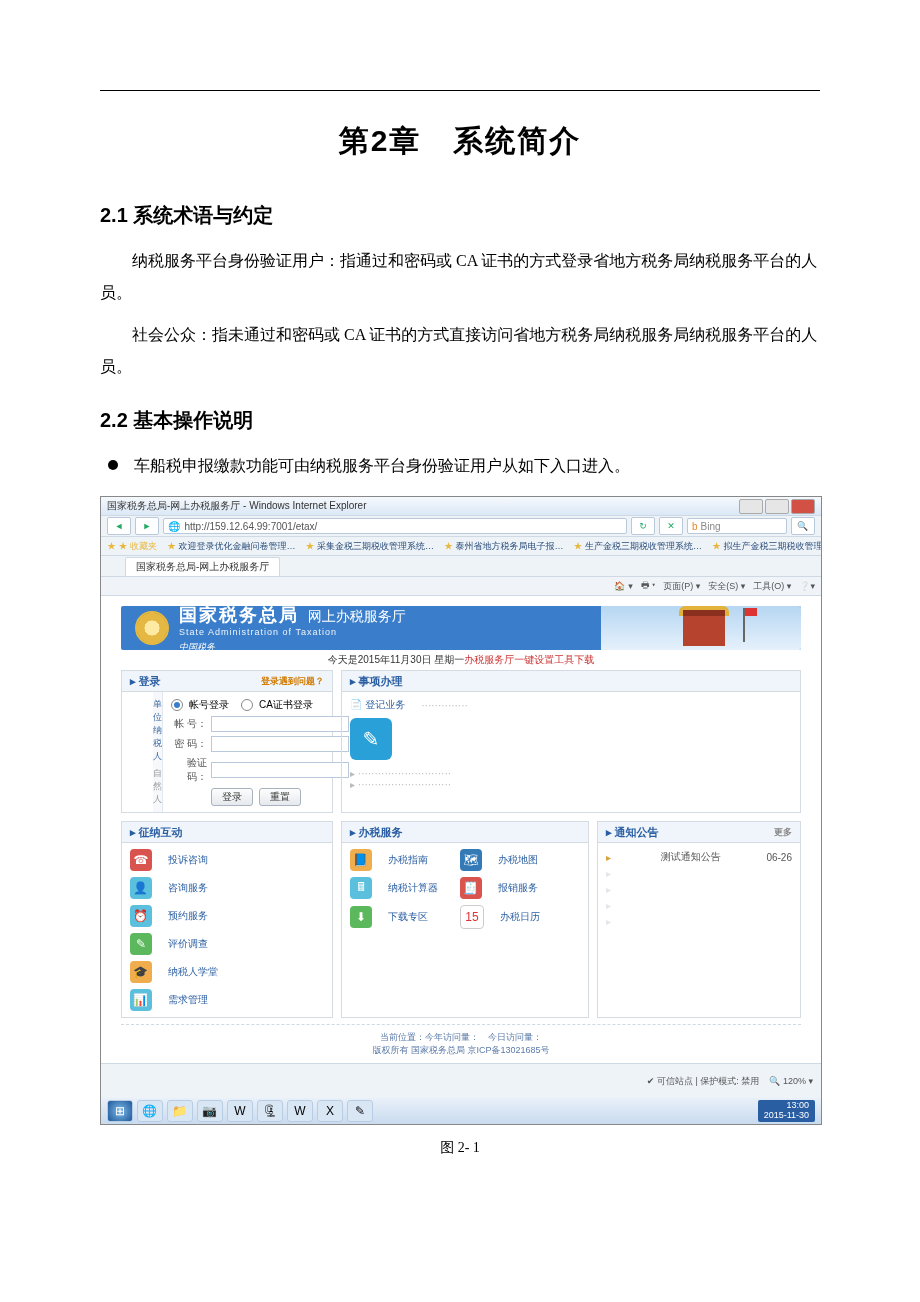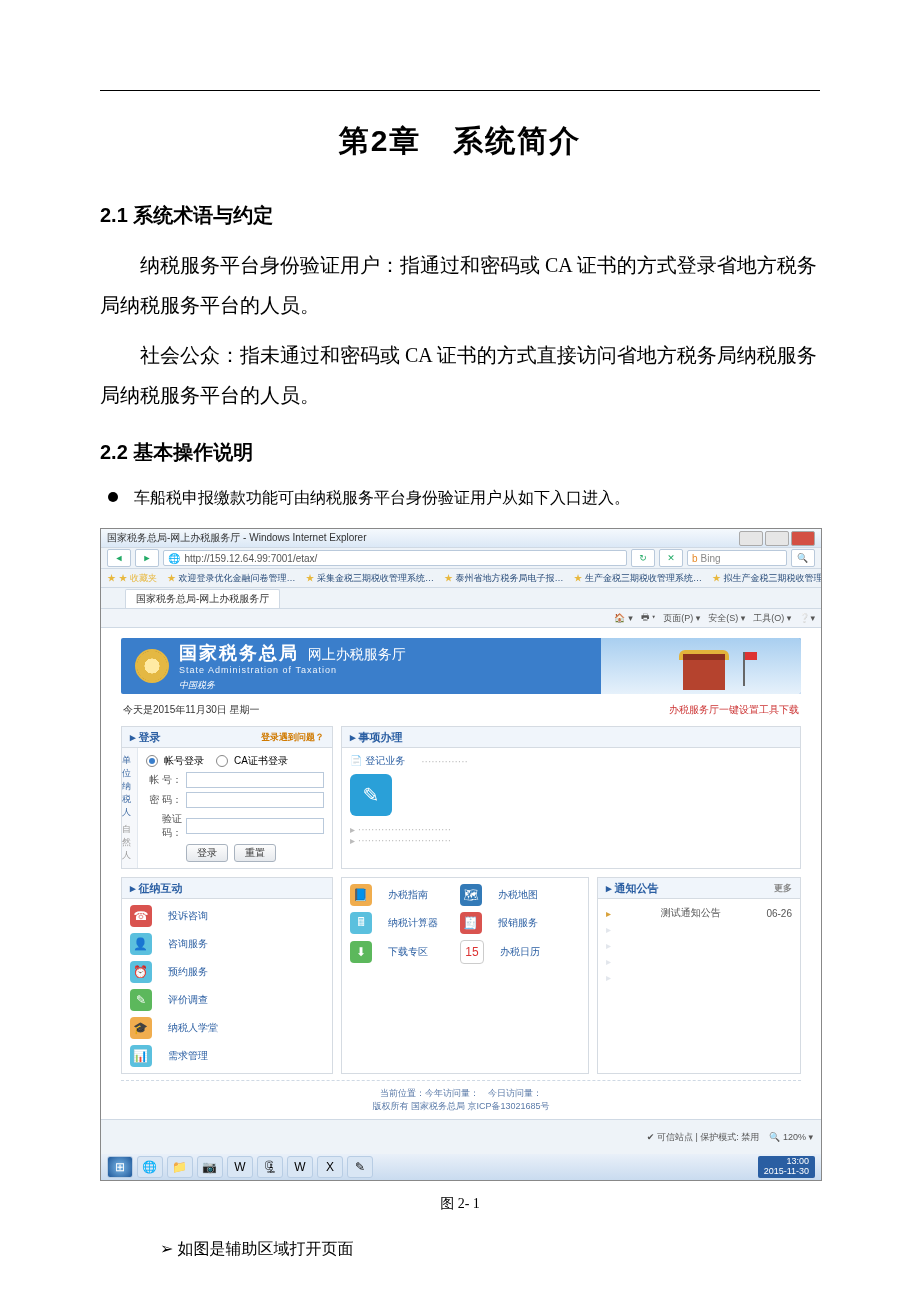--- a/index.html
+++ b/index.html
@@ -1,21 +1,21 @@
 <!DOCTYPE html>
 <html><head>
 <meta charset="utf-8">
 <style>
   body{margin:0;background:#fff;font-family:"SimSun","宋体",serif;color:#000;}
   .page{width:920px;min-height:1302px;margin:0 auto;box-sizing:border-box;padding:60px 100px 40px 100px;position:relative;}
   .hr-top,.hr-bot{border:0;border-top:1px solid #000;margin:0;}
   .hr-top{margin-top:30px;margin-bottom:30px;}
   h1{font-family:"SimHei","黑体",sans-serif;font-size:30px;font-weight:700;text-align:center;margin:20px 0 40px;letter-spacing:2px;}
   h2{font-family:"SimHei","黑体",sans-serif;font-size:20px;font-weight:700;margin:24px 0 16px;}
-  p{font-size:20px;line-height:2;text-indent:2em;margin:10px 0;}
+  p{font-size:16px;line-height:2;text-indent:2em;margin:10px 0;}
   ul.b{list-style:none;padding:0;margin:14px 0;}
   ul.b>li{position:relative;padding-left:34px;font-size:16px;line-height:2;}
   ul.b>li::before{content:"";position:absolute;left:8px;top:10px;width:10px;height:10px;border-radius:50%;background:#000;}
   .sub{margin-left:60px;font-size:16px;line-height:2;}
   .sub::before{content:"➢ ";}
   .caption{text-align:center;font-size:14px;margin:14px 0 20px;}
 
   
   .shotwrap{border:1px solid #888;width:720px;margin:14px auto 0;font-family:"Microsoft YaHei",Arial,sans-serif;font-size:10px;background:#fff;}
   .titlebar{background:linear-gradient(#f5f9fd,#dbe8f6);height:18px;display:flex;align-items:center;padding:0 6px;color:#333;justify-content:space-between;}
@@ -26,45 +26,45 @@
   .navico{width:22px;height:16px;border:1px solid #b9c9db;border-radius:2px;background:#fff;display:flex;align-items:center;justify-content:center;font-size:9px;color:#2a6;}
   .addr{flex:1;height:14px;border:1px solid #b9c9db;background:#fff;border-radius:2px;padding:0 4px;display:flex;align-items:center;}
   .sbox{width:90px;height:14px;border:1px solid #b9c9db;background:#fff;border-radius:2px;display:flex;align-items:center;padding:0 4px;color:#888;}
   .favbar{height:18px;background:#eef3f8;display:flex;align-items:center;padding:0 6px;gap:10px;color:#2a4d7a;border-bottom:1px solid #cfd9e4;overflow:hidden;white-space:nowrap;font-size:9px;}
   .favbar span::before{content:"★ ";color:#e8b83e;}
   .toolbar{height:18px;background:#f0f4f9;border-bottom:1px solid #cfd9e4;display:flex;align-items:center;justify-content:flex-end;padding:0 6px;color:#555;font-size:9px;gap:8px;}
   .tabbar{height:20px;background:#eef3f8;display:flex;align-items:flex-end;padding:0 24px;border-bottom:1px solid #cfd9e4;}
   .btab{background:#fff;border:1px solid #cfd9e4;border-bottom:none;padding:2px 10px;color:#333;border-radius:2px 2px 0 0;}
 
   .content{padding:10px 20px 4px;}
-  .banner{background:#3a7ecb;height:56px;border-radius:2px;display:flex;align-items:center;padding:0 14px;color:#fff;position:relative;overflow:hidden;}
+  .banner{background:#3a7ecb;height:44px;border-radius:2px;display:flex;align-items:center;padding:0 14px;color:#fff;position:relative;overflow:hidden;}
   .emblem{width:30px;height:30px;border-radius:50%;background:radial-gradient(circle,#ffeaa3 35%,#e4b843 36% 70%,#b5882a 71%);margin-right:10px;border:2px solid #e4b843;}
   .bname{font-size:18px;font-weight:700;letter-spacing:2px;}
   .bsub{font-size:9px;letter-spacing:1px;opacity:.9;}
   .bhall{font-size:14px;margin-left:6px;}
   .bscene{position:absolute;right:0;bottom:0;width:200px;height:56px;background:linear-gradient(#a9cff0,#e6f1fb);}
   .gate{position:absolute;right:76px;bottom:4px;width:42px;height:30px;background:#b5432e;border-top:6px solid #8b2f1e;}
   .roof{position:absolute;right:72px;bottom:34px;width:50px;height:10px;background:#e2b23a;border-radius:6px 6px 0 0;}
   .flag{position:absolute;right:56px;bottom:8px;width:2px;height:34px;background:#666;}
   .flag::after{content:"";position:absolute;top:0;left:2px;width:12px;height:8px;background:#d33;}
   .brandred{color:#fff;font-style:italic;font-size:9px;margin-top:4px;}
 
-  .datebar{display:flex;align-items:center;justify-content:space-between;height:32px;padding:0 2px;color:#333;font-size:10px;}
+  .datebar{display:flex;align-items:center;justify-content:center;height:20px;padding:0 2px;color:#333;font-size:10px;}
   .datebar .r{color:#c33;}
 
   .cols{display:flex;gap:8px;}
   .col{border:1px solid #d5dbe2;}
   .colL{width:210px;}
   .colM{width:246px;}
   .colR{flex:1;}
   .chead{background:#f0f5fb;height:20px;display:flex;align-items:center;padding:0 8px;color:#2a5ea2;font-weight:700;border-bottom:1px solid #d5dbe2;font-size:11px;justify-content:space-between;}
   .chead .more{font-weight:700;color:#888;font-size:9px;text-align:right;}
   .cbody{padding:6px 8px;font-size:10px;color:#444;}
 
-  .loginside{display:flex;}
+  .loginside{display:flex;margin-left:31px;}
   .vlabel{width:16px;background:#f6f8fb;color:#3d6aa3;font-size:9px;display:flex;flex-direction:column;align-items:center;justify-content:space-around;padding:4px 0;border-right:1px solid #e2e8ef;}
   .lform{flex:1;padding:6px 8px;font-size:10px;}
   .rrow{display:flex;align-items:center;margin-bottom:4px;gap:4px;}
   .rrow label{color:#555;width:36px;text-align:right;}
   .rrow input{height:14px;border:1px solid #b9c9db;flex:1;font-size:10px;padding:0 2px;}
   .radio{width:10px;height:10px;border:1px solid #888;border-radius:50%;display:inline-block;margin-right:2px;position:relative;}
   .radio.on::after{content:"";position:absolute;inset:2px;border-radius:50%;background:#3a7ecb;}
   .btns{display:flex;gap:6px;margin-top:4px;margin-left:40px;}
   .btn{background:linear-gradient(#fdfdfd,#e6e9ed);border:1px solid #a9b3bf;border-radius:3px;padding:1px 10px;color:#333;font-size:10px;}
 
@@ -250,20 +250,23 @@
                 <span class="lnk">纳税人学堂</span>
               </div>
             <div class="gi">
                 <span class="ic" style="background:#5bc0de">📊</span>
                 <span class="lnk">需求管理</span>
               </div>
           </div>
         </div>
 
         <div class="col colM">
+          <div class="chead">
+              <span>▸ <span>办税服务</span></span>
+            </div>
           <div class="cbody gridicons">
             <div class="gi">
                 <span class="ic" style="background:#f0ad4e">📘</span>
                 <span class="lnk">办税指南</span>
               </div>
             <div class="gi">
                 <span class="ic" style="background:#337ab7">🗺</span>
                 <span class="lnk">办税地图</span>
               </div>
             <div class="gi">
@@ -334,15 +337,14 @@
         <span class="tico">W</span>
         <span class="tico">X</span>
         <span class="tico">✎</span>
       </div>
       <div class="clock"><span>13:00</span><br><span>2015-11-30</span></div>
     </div>
   </div>
 
   <div class="caption">图 2- 1</div>
 
-  <div class="sub">如图是辅助区域打开页面</div>
 
 </div>
 
 </body></html>

